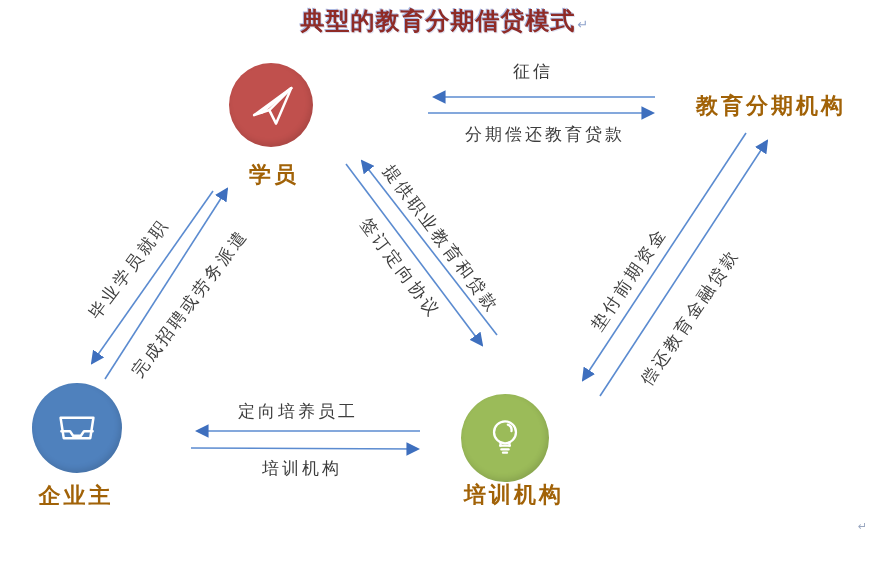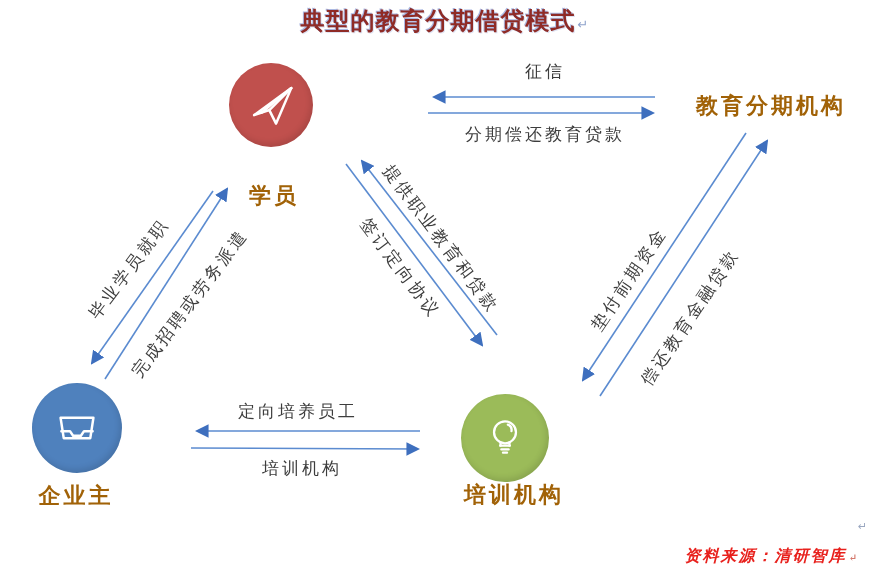--- a/index.html
+++ b/index.html
@@ -69,21 +69,21 @@
 
   <div class="circle red" style="left:229px;top:63px;width:84px;height:84px;">
     <svg width="54" height="54" viewBox="0 0 64 64">
       <g fill="none" stroke="#ffffff" stroke-width="3" stroke-linejoin="round" stroke-linecap="round">
         <path d="M12 44 L56 12 L38 54 L30 38 Z"></path>
         <path d="M30 38 L56 12"></path>
         <path d="M21 41 L56 12"></path>
       </g>
     </svg>
   </div>
-  <div class="node-label" style="left:274px;top:175px;margin-top:21px;">学员</div>
+  <div class="node-label" style="left:274px;top:175px;">学员</div>
 
   <div class="node-label" style="left:771px;top:106px;">教育分期机构</div>
 
   <div class="circle blue" style="left:32px;top:383px;width:90px;height:90px;">
     <svg width="50" height="50" viewBox="0 0 64 64">
       <g fill="none" stroke="#ffffff" stroke-width="3.2" stroke-linejoin="round" stroke-linecap="round">
         <path d="M11 19 H53 L49 45 H15 Z"></path>
         <path d="M12 36 H23 L27 42 H37 L41 36 H52"></path>
       </g>
     </svg>
@@ -97,31 +97,28 @@
         <path d="M26.5 37.5 L26.5 41.5 M37.5 37.5 L37.5 41.5"></path>
         <path d="M26 41.5 H38"></path>
         <path d="M27.5 46 H36.5"></path>
         <path d="M29.5 50 H34.5"></path>
         <path d="M35.5 15.5 Q41 17.5 40 23.5"></path>
       </g>
     </svg>
   </div>
   <div class="node-label" style="left:514px;top:495px;">培训机构</div>
 
-  <div class="edge-label" style="left:545px;top:71px;transform:translate(-50%,-50%);">征信</div>
+  <div class="edge-label" style="left:533px;top:71px;transform:translate(-50%,-50%);">征信</div>
   <div class="edge-label" style="left:298px;top:411px;transform:translate(-50%,-50%);">定向培养员工</div>
   <div class="edge-label" style="left:545px;top:134px;transform:translate(-50%,-50%);">分期偿还教育贷款</div>
   <div class="edge-label" style="left:302px;top:468px;transform:translate(-50%,-50%);">培训机构</div>
 
   <div class="edge-label" style="left:129px;top:269px;transform:translate(-50%,-50%) rotate(-53deg);">毕业学员就职</div>
   <div class="edge-label" style="left:190px;top:303px;transform:translate(-50%,-50%) rotate(-53deg);">完成招聘或劳务派遣</div>
   <div class="edge-label" style="left:441px;top:239px;transform:translate(-50%,-50%) rotate(53deg);">提供职业教育和贷款</div>
   <div class="edge-label" style="left:400px;top:268px;transform:translate(-50%,-50%) rotate(53deg);">签订定向协议</div>
   <div class="edge-label" style="left:629px;top:279px;transform:translate(-50%,-50%) rotate(-56deg);">垫付前期资金</div>
   <div class="edge-label" style="left:690px;top:317px;transform:translate(-50%,-50%) rotate(-56deg);">偿还教育金融贷款</div>
 
-  <div class="source-note">
-    <span>资料来源：清研智库</span><span class="src-mark">↵</span>
-  </div>
 
   <div class="corner-mark">↵</div>
 
 </div>
 
 </body></html>

